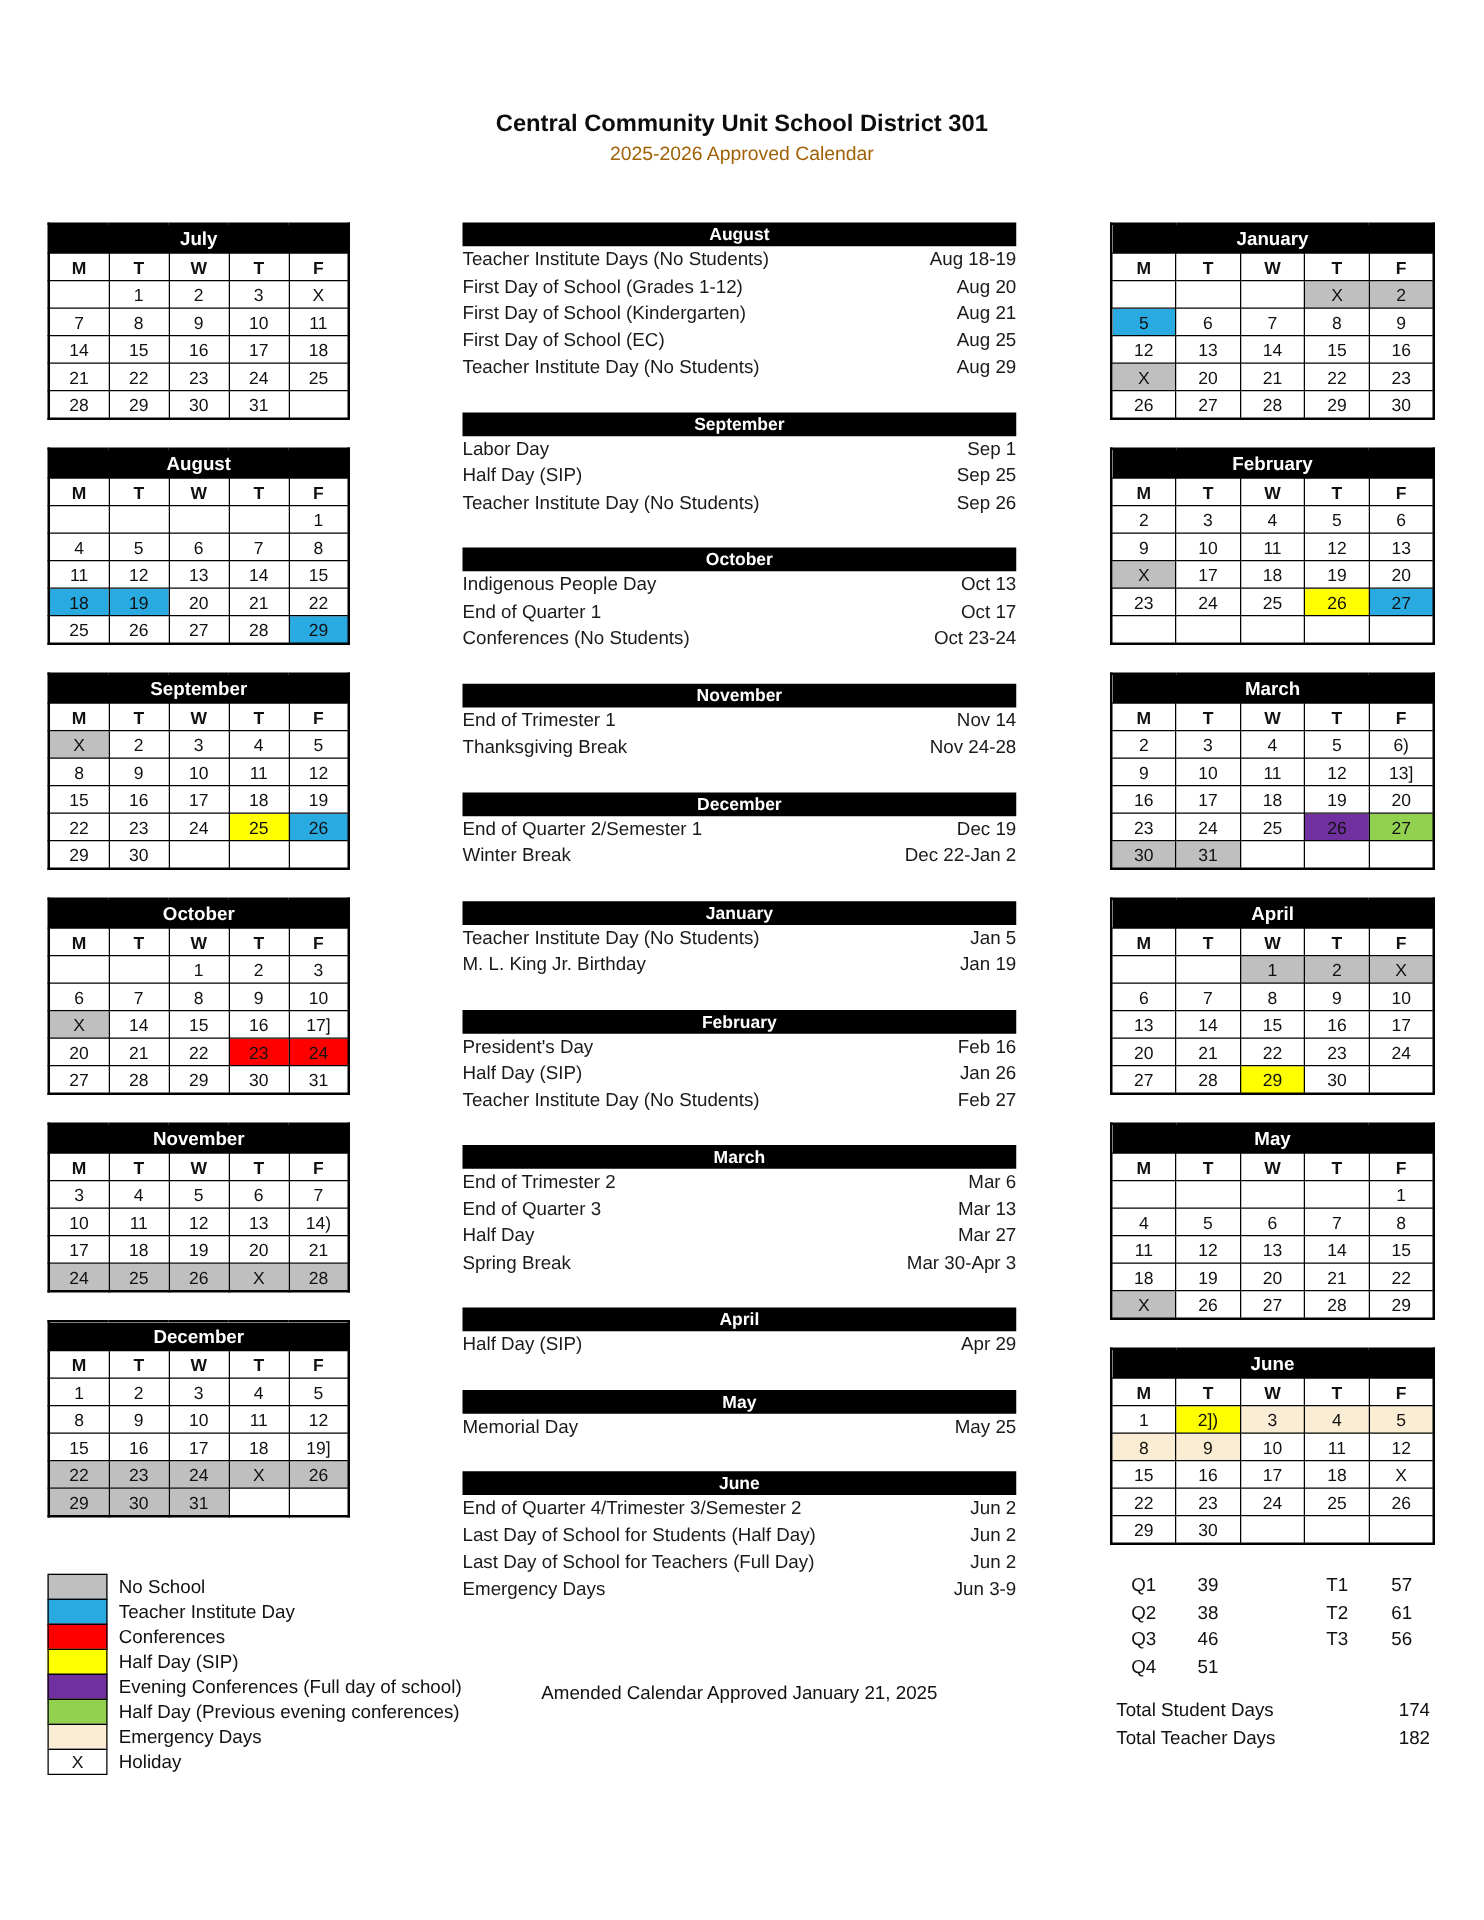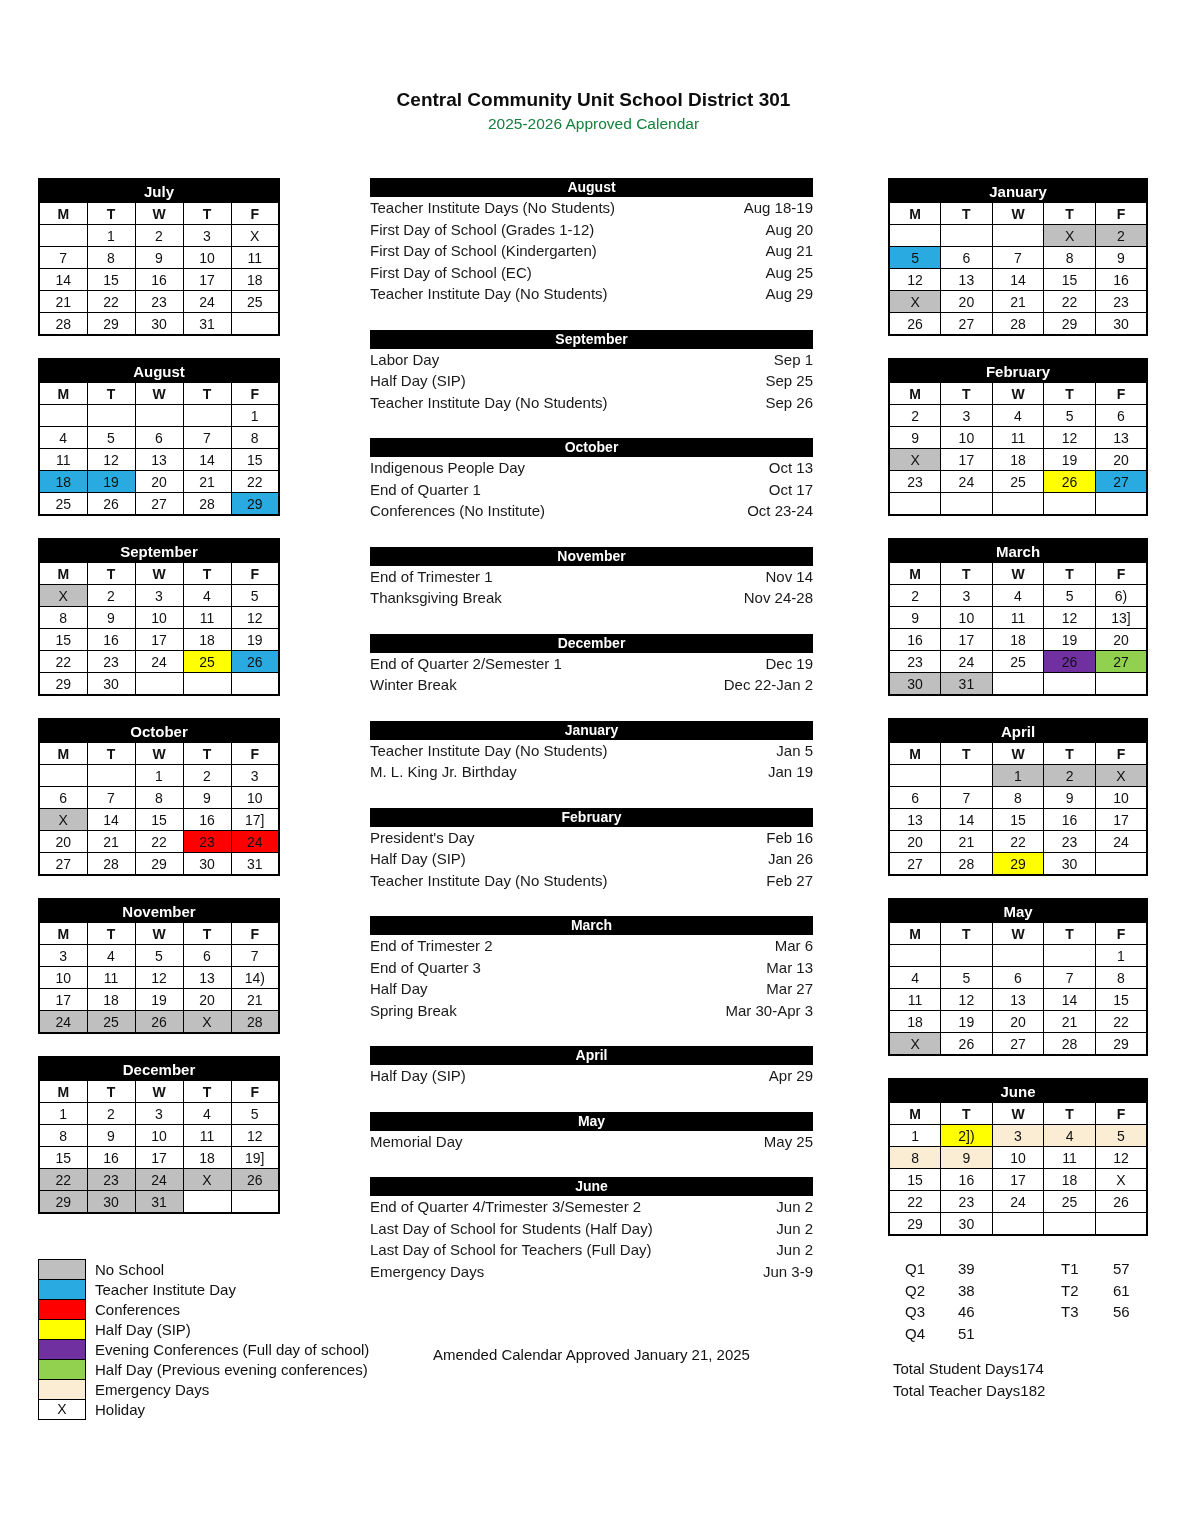--- a/index.html
+++ b/index.html
@@ -2,21 +2,21 @@
 <html><head>
 <meta charset="utf-8">
 <style>
   html,body{margin:0;padding:0;background:#fff;}
   .page{position:relative;width:1187px;height:1536px;background:#ffffff;
         font-family:"Liberation Sans",sans-serif;color:#1a1a1a;overflow:hidden;}
 
   
   .doc-header{position:absolute;top:89px;left:0;width:100%;text-align:center;}
   .doc-title{font-size:19px;font-weight:bold;color:#0d0d0d;}
-  .doc-subtitle{font-size:15.5px;margin-top:4px;color:#15803d;}
+  .doc-subtitle{font-size:15.5px;margin-top:4px;color:#a16207;}
 
   
   .col-left{position:absolute;left:38px;top:178px;width:242px;}
   .col-mid{position:absolute;left:370px;top:178px;width:443px;}
   .col-right{position:absolute;left:888px;top:178px;width:260px;}
 
   
   table.mini-cal{border-collapse:collapse;table-layout:fixed;width:100%;
                  margin:0 0 22px 0;border:2px solid #000;}
   .mini-cal th,.mini-cal td{border:1px solid #000;text-align:center;
@@ -41,21 +41,21 @@
   .legend-label{padding-left:9px;font-size:15px;line-height:21px;white-space:nowrap;color:#111;}
 
   
   .qt-grid{margin-top:0;font-size:15px;color:#111;}
   .qt-row{display:flex;line-height:21.5px;}
   .q-label{margin-left:17px;width:53px;}
   .q-val{width:103px;}
   .t-label{width:52px;}
   .t-val{flex:1;}
   .totals{margin-top:14px;font-size:15px;color:#111;}
-  .total-row{display:flex;justify-content:flex-start;line-height:21.5px;
+  .total-row{display:flex;justify-content:space-between;line-height:21.5px;
              padding-left:5px;padding-right:4px;}
 </style>
 </head>
 <body>
 
 <div class="page">
 
   <div class="doc-header">
     <div class="doc-title">Central Community Unit School District 301</div>
     <div class="doc-subtitle">2025-2026 Approved Calendar</div>
@@ -441,21 +441,21 @@
           <div class="ev-header">October</div>
           <div class="ev-row">
             <span class="ev-label">Indigenous People Day</span>
             <span class="ev-date">Oct 13</span>
           </div>
           <div class="ev-row">
             <span class="ev-label">End of Quarter 1</span>
             <span class="ev-date">Oct 17</span>
           </div>
           <div class="ev-row">
-            <span class="ev-label">Conferences (No Institute)</span>
+            <span class="ev-label">Conferences (No Students)</span>
             <span class="ev-date">Oct 23-24</span>
           </div>
         </div>
         <div class="ev-section">
           <div class="ev-header">November</div>
           <div class="ev-row">
             <span class="ev-label">End of Trimester 1</span>
             <span class="ev-date">Nov 14</span>
           </div>
           <div class="ev-row">

